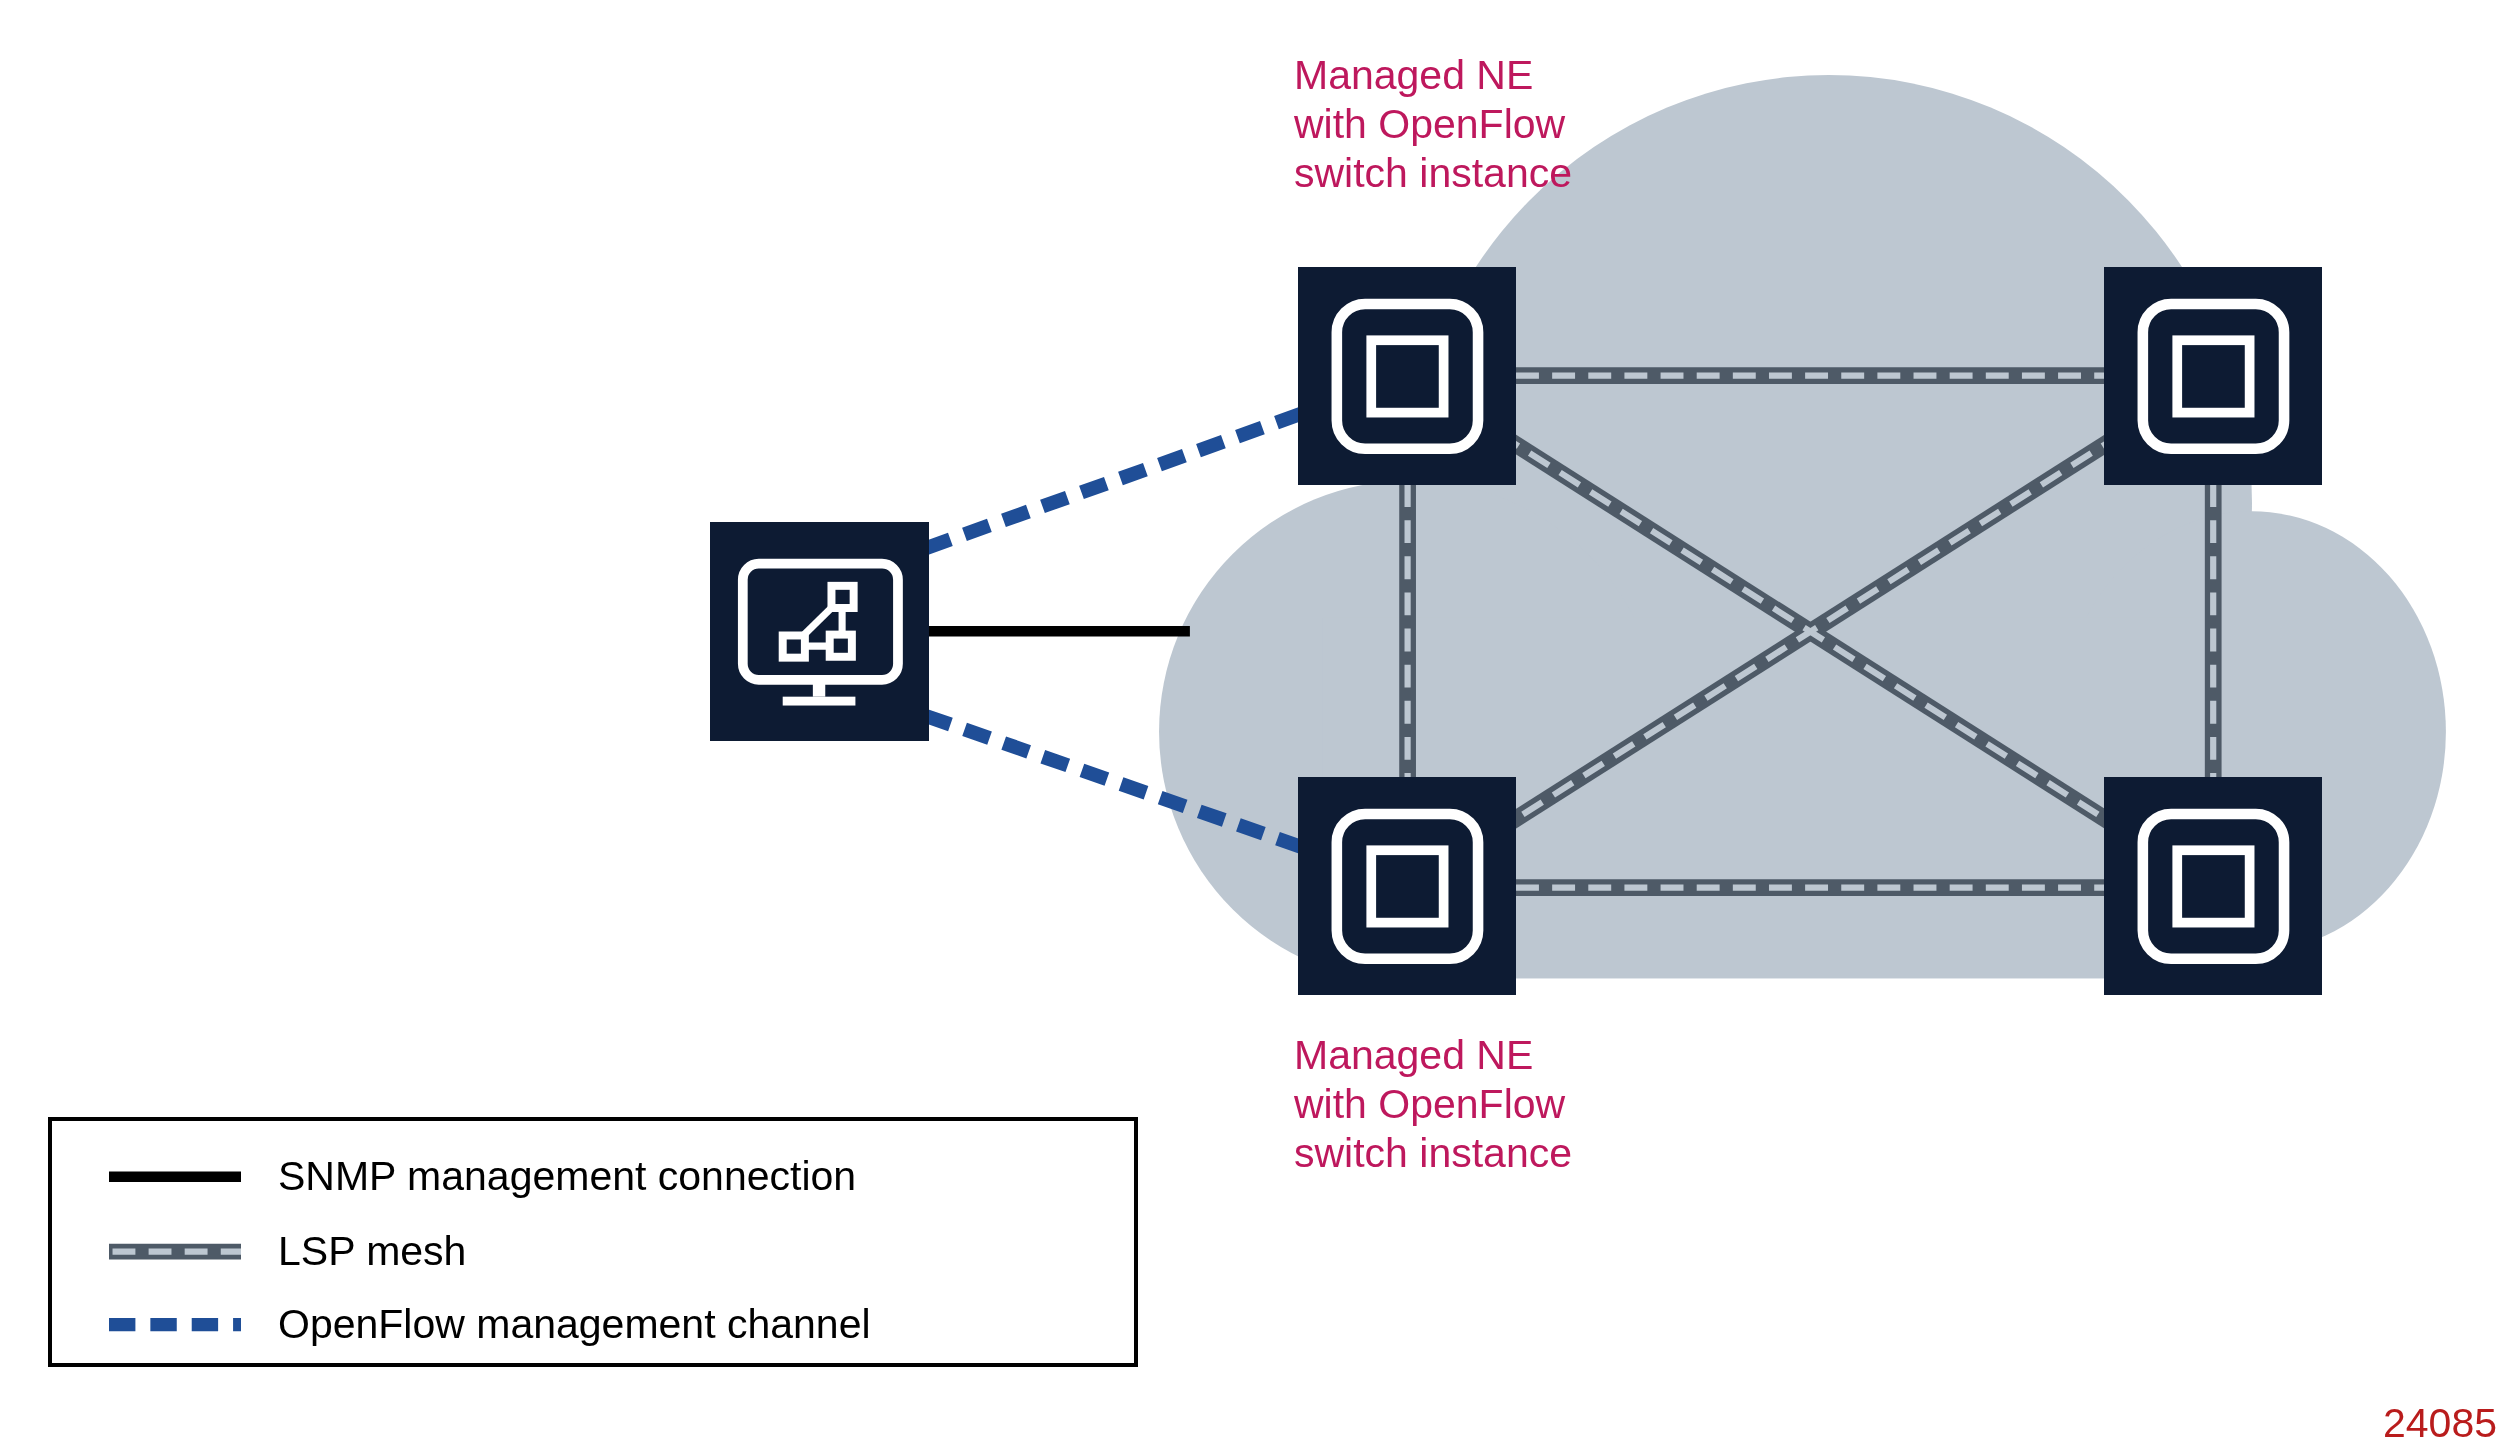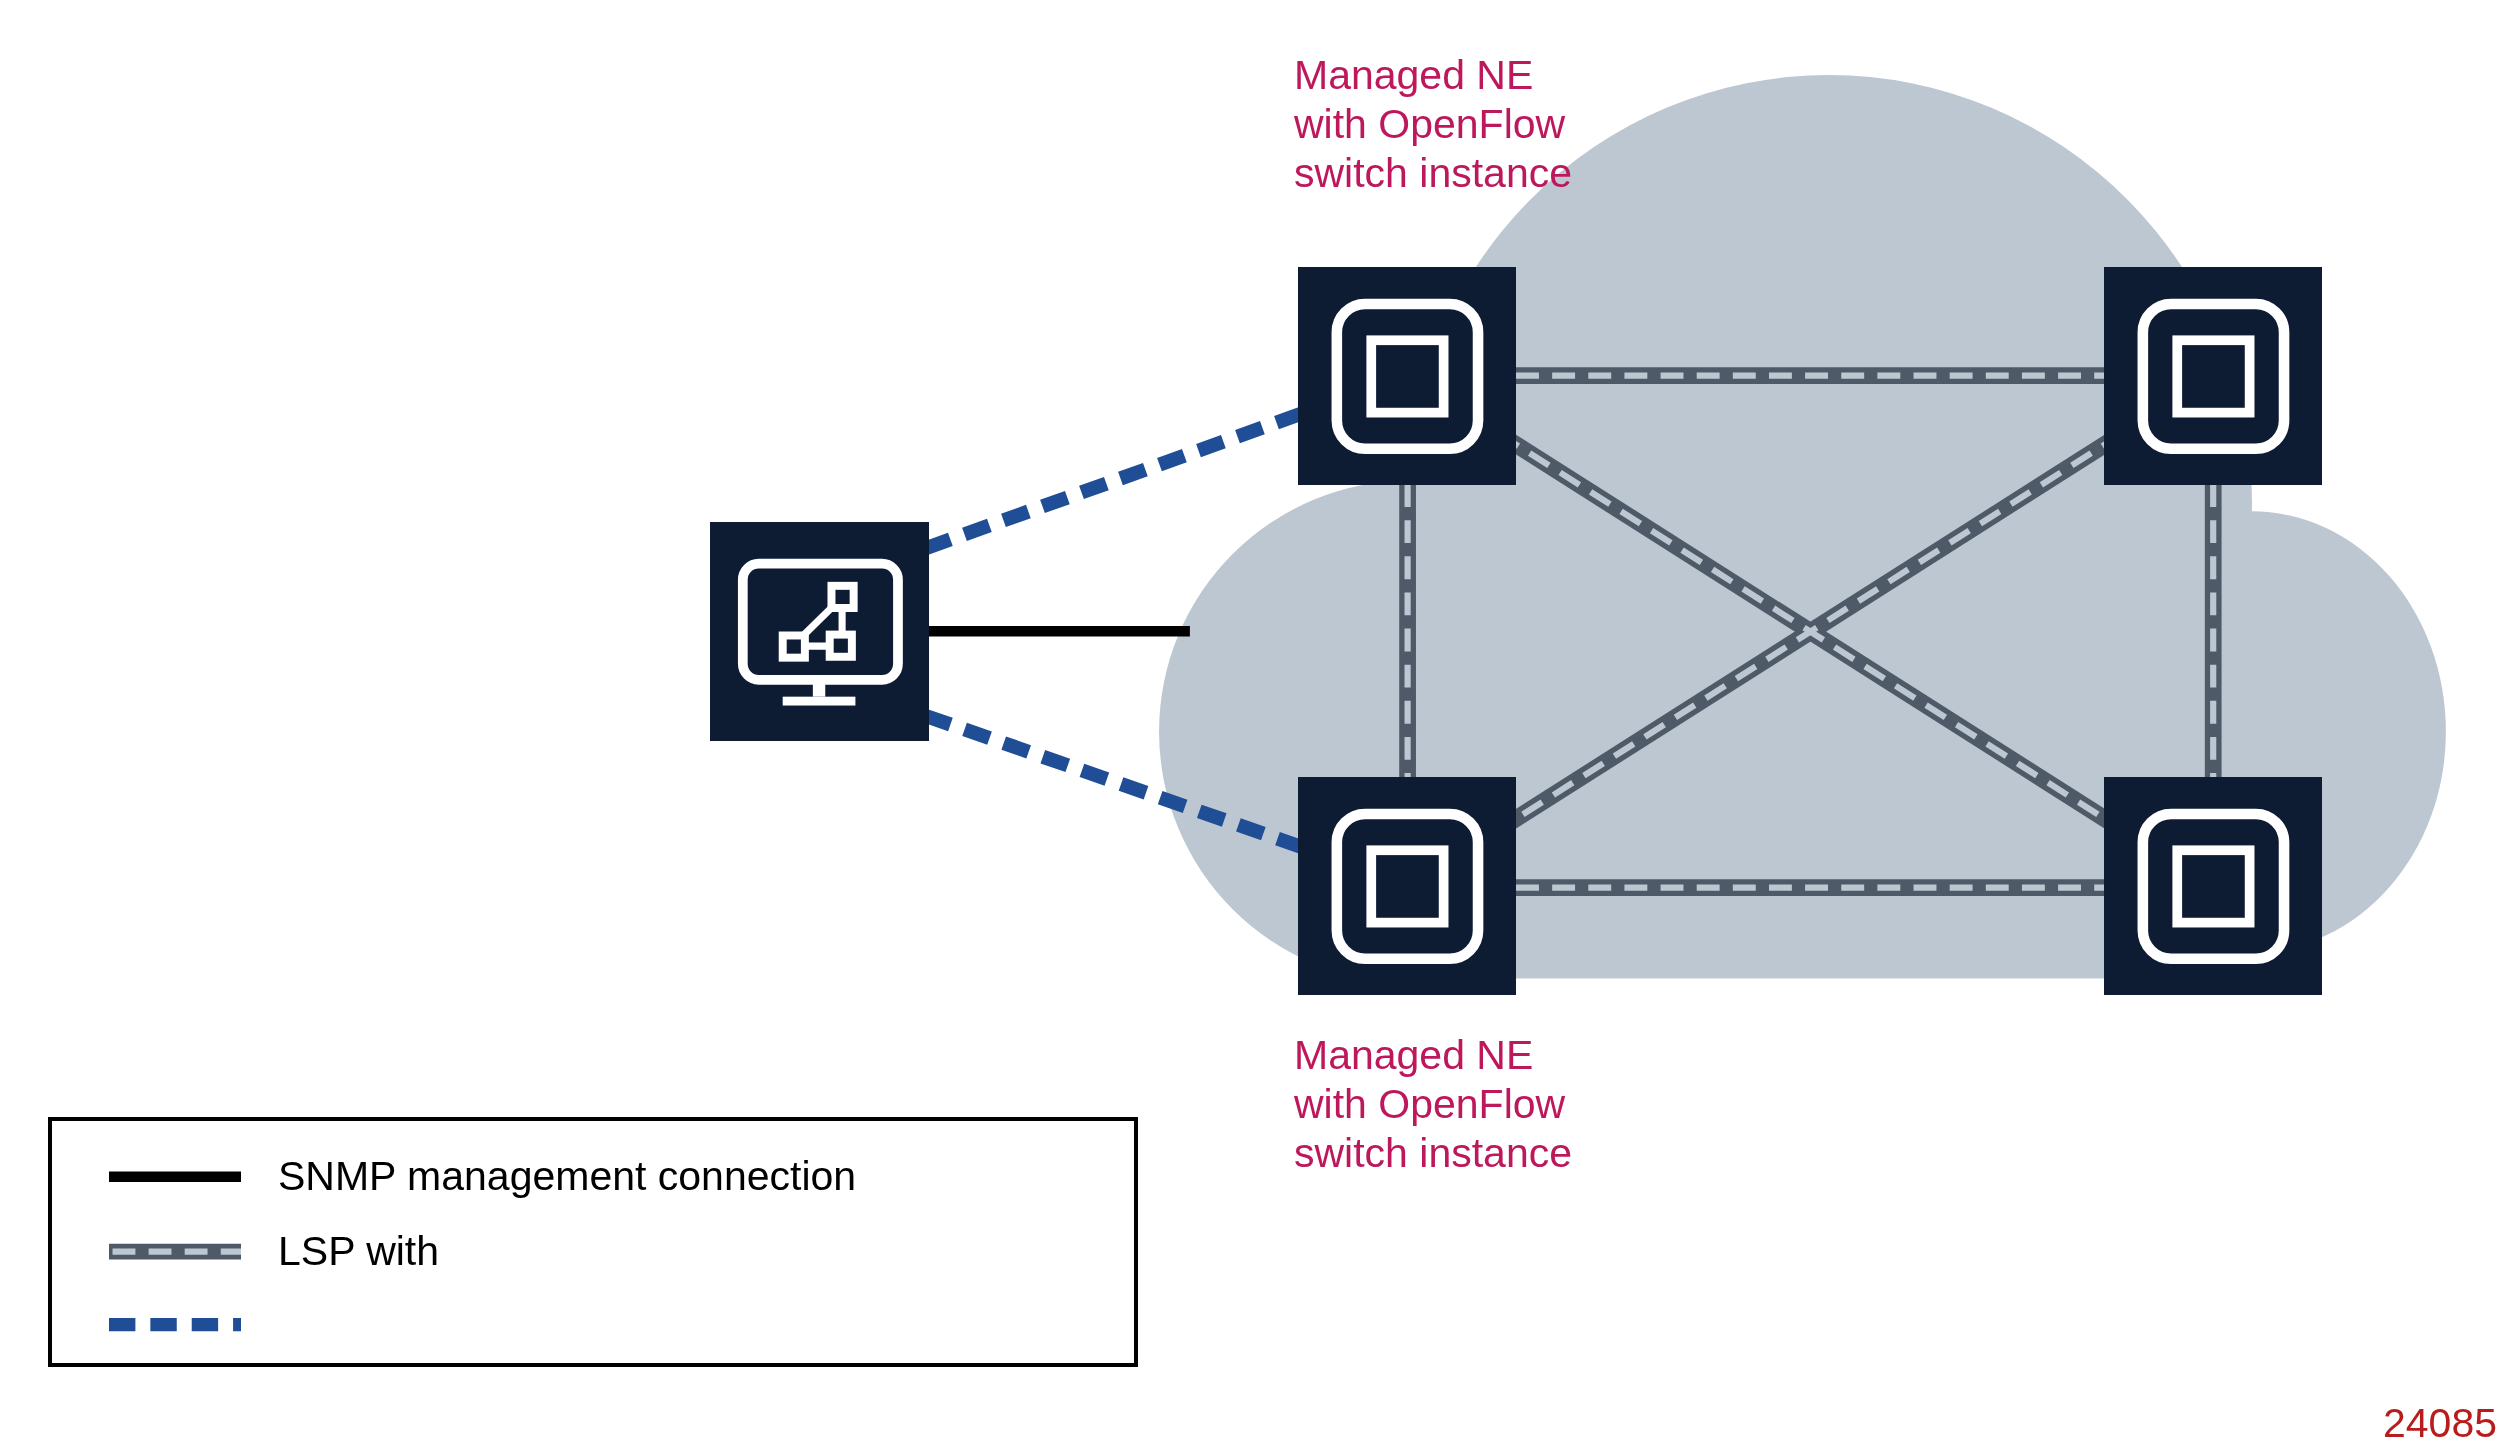--- a/index.html
+++ b/index.html
@@ -141,25 +141,26 @@
       <svg class="sample" viewBox="0 0 150 22">
         <line x1="0" y1="11" x2="150" y2="11" stroke="#000000" stroke-width="12"></line>
       </svg>
       <span class="legend-text">SNMP management connection</span>
     </div>
     <div class="legend-row" style="top:106px;">
       <svg class="sample" viewBox="0 0 150 22">
         <line x1="0" y1="11" x2="150" y2="11" stroke="#4e5a67" stroke-width="18"></line>
         <line x1="4" y1="11" x2="150" y2="11" stroke="#bdc7d1" stroke-width="7" stroke-dasharray="26 15"></line>
       </svg>
-      <span class="legend-text">LSP with</span>
+      <span class="legend-text">LSP mesh</span>
     </div>
     <div class="legend-row" style="top:179px;">
       <svg class="sample" viewBox="0 0 150 22">
         <line x1="0" y1="11" x2="150" y2="11" stroke="#1f4e97" stroke-width="15" stroke-dasharray="30 17"></line>
       </svg>
+      <span class="legend-text">OpenFlow management channel</span>
     </div>
   </div>
 
   <div class="fig-number">24085</div>
 
 </div>
 
 
 </body></html>

